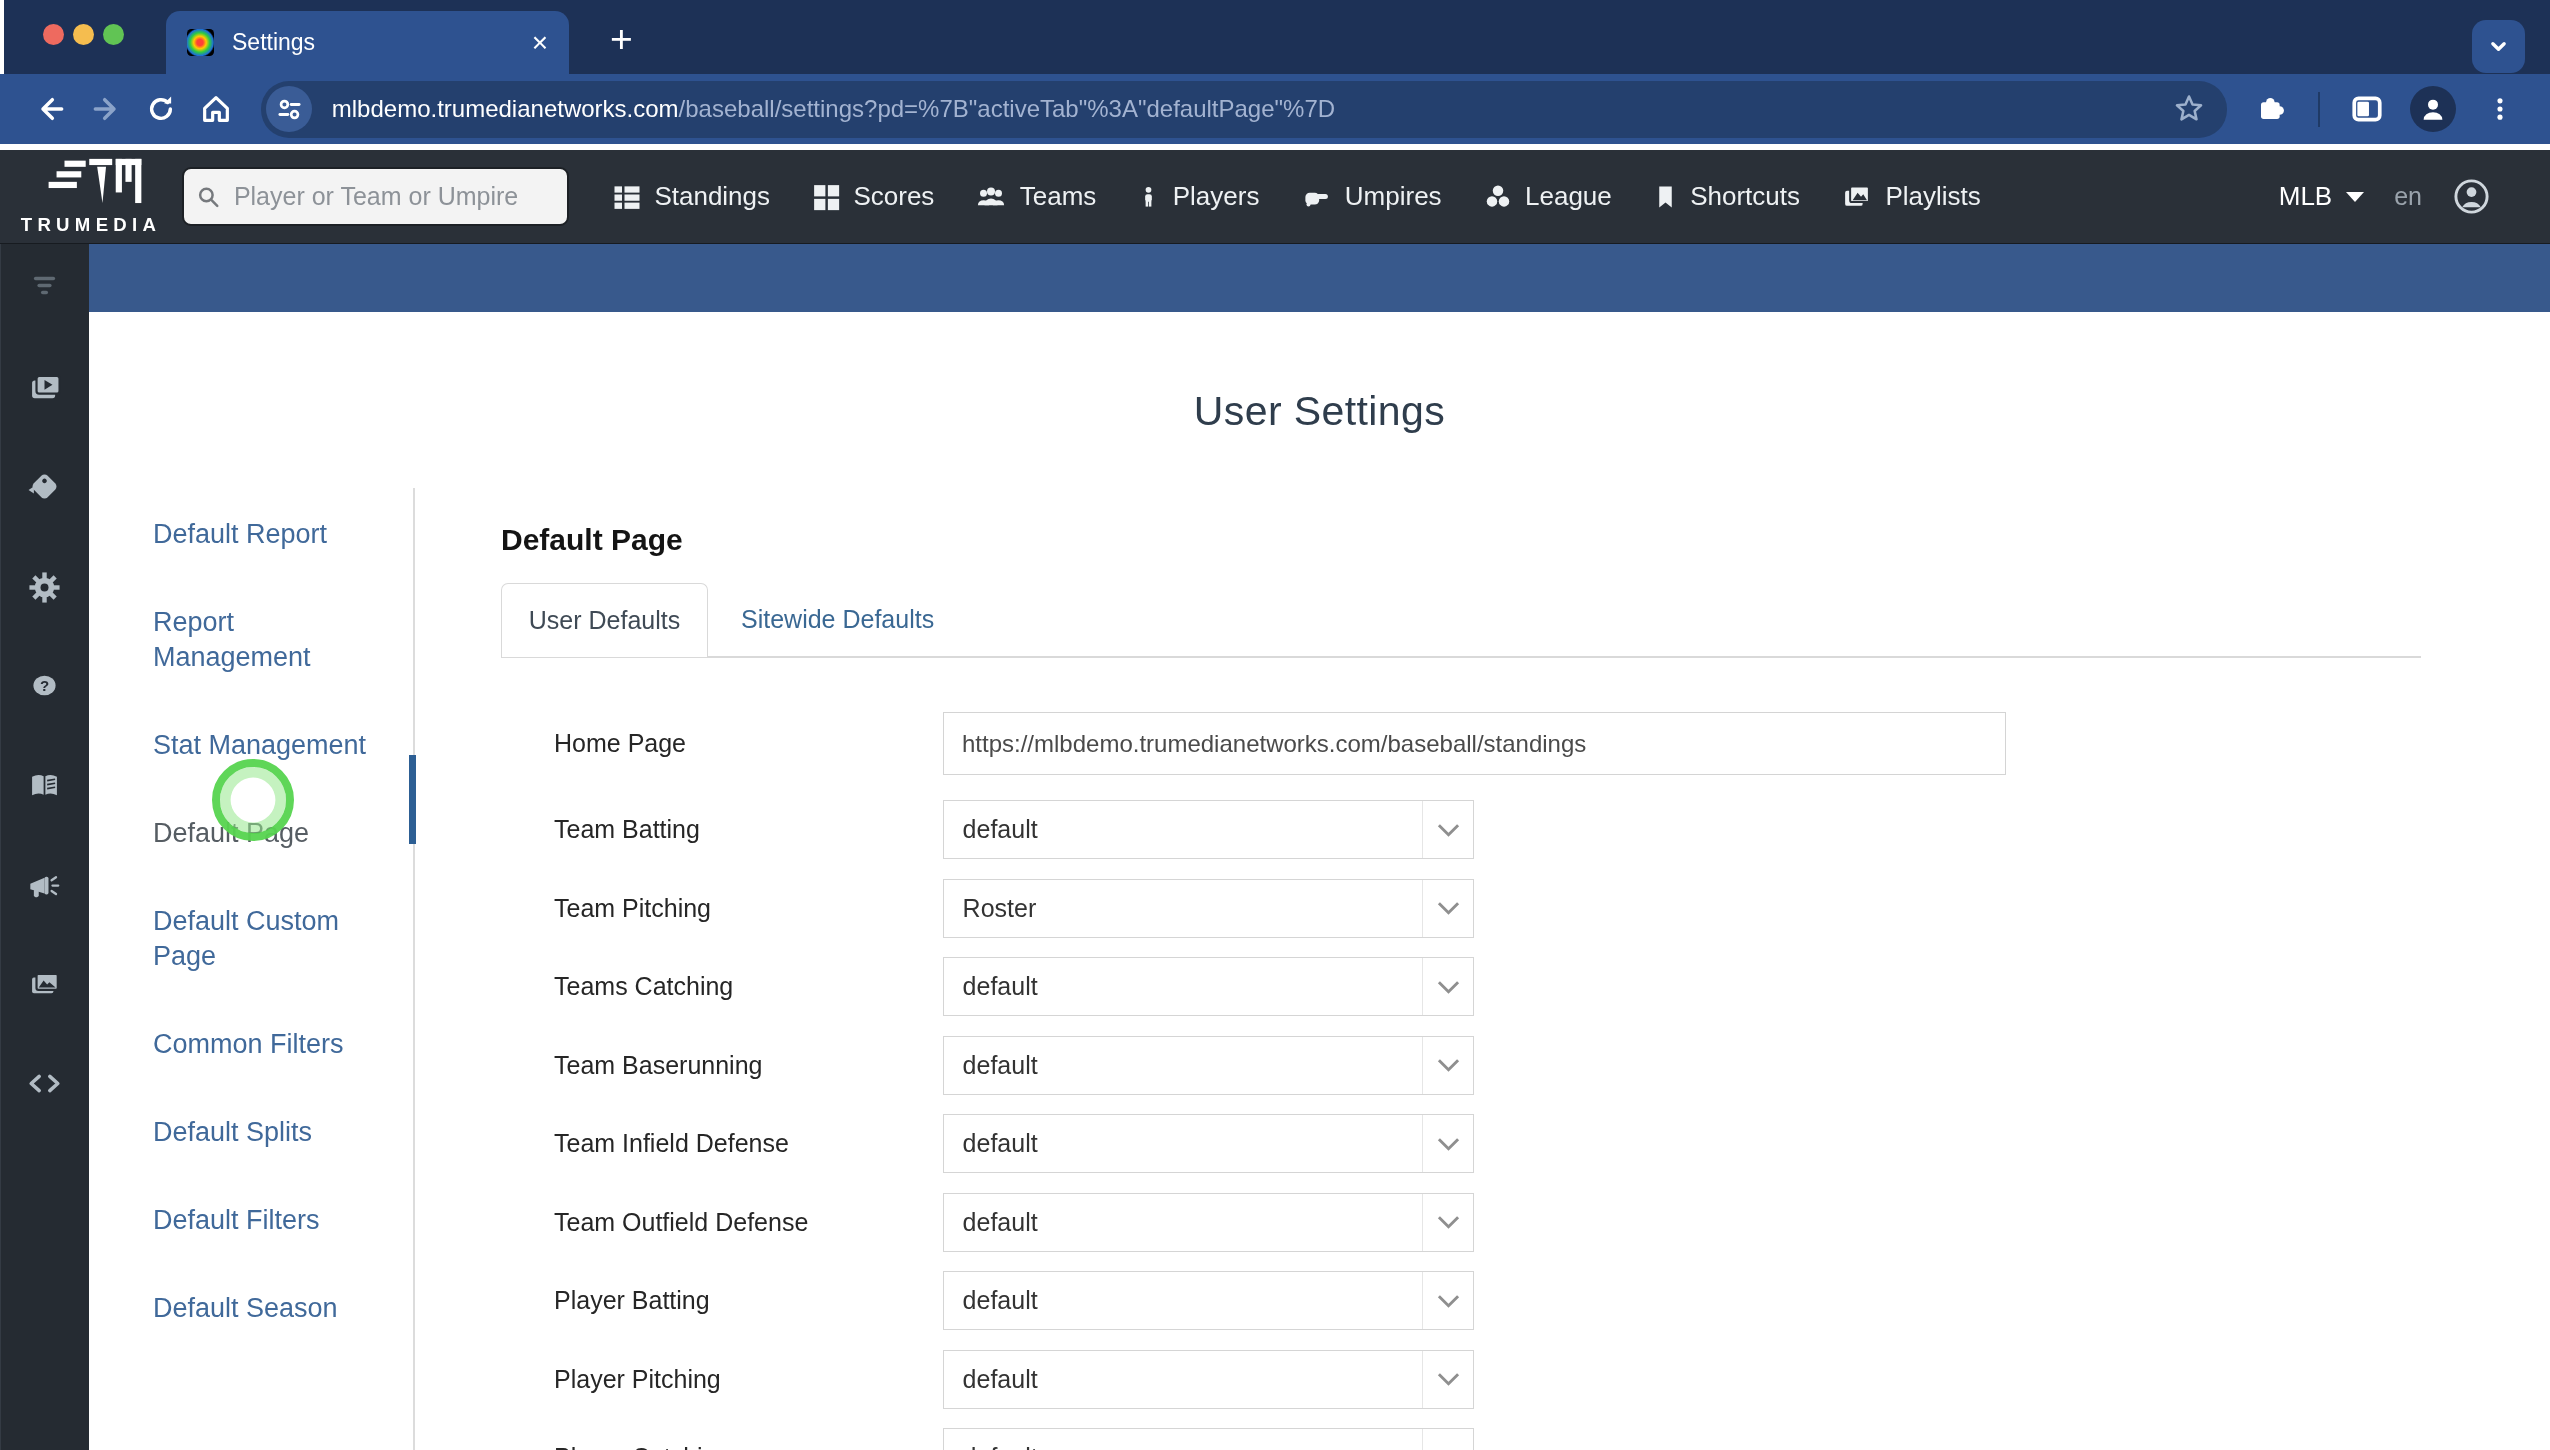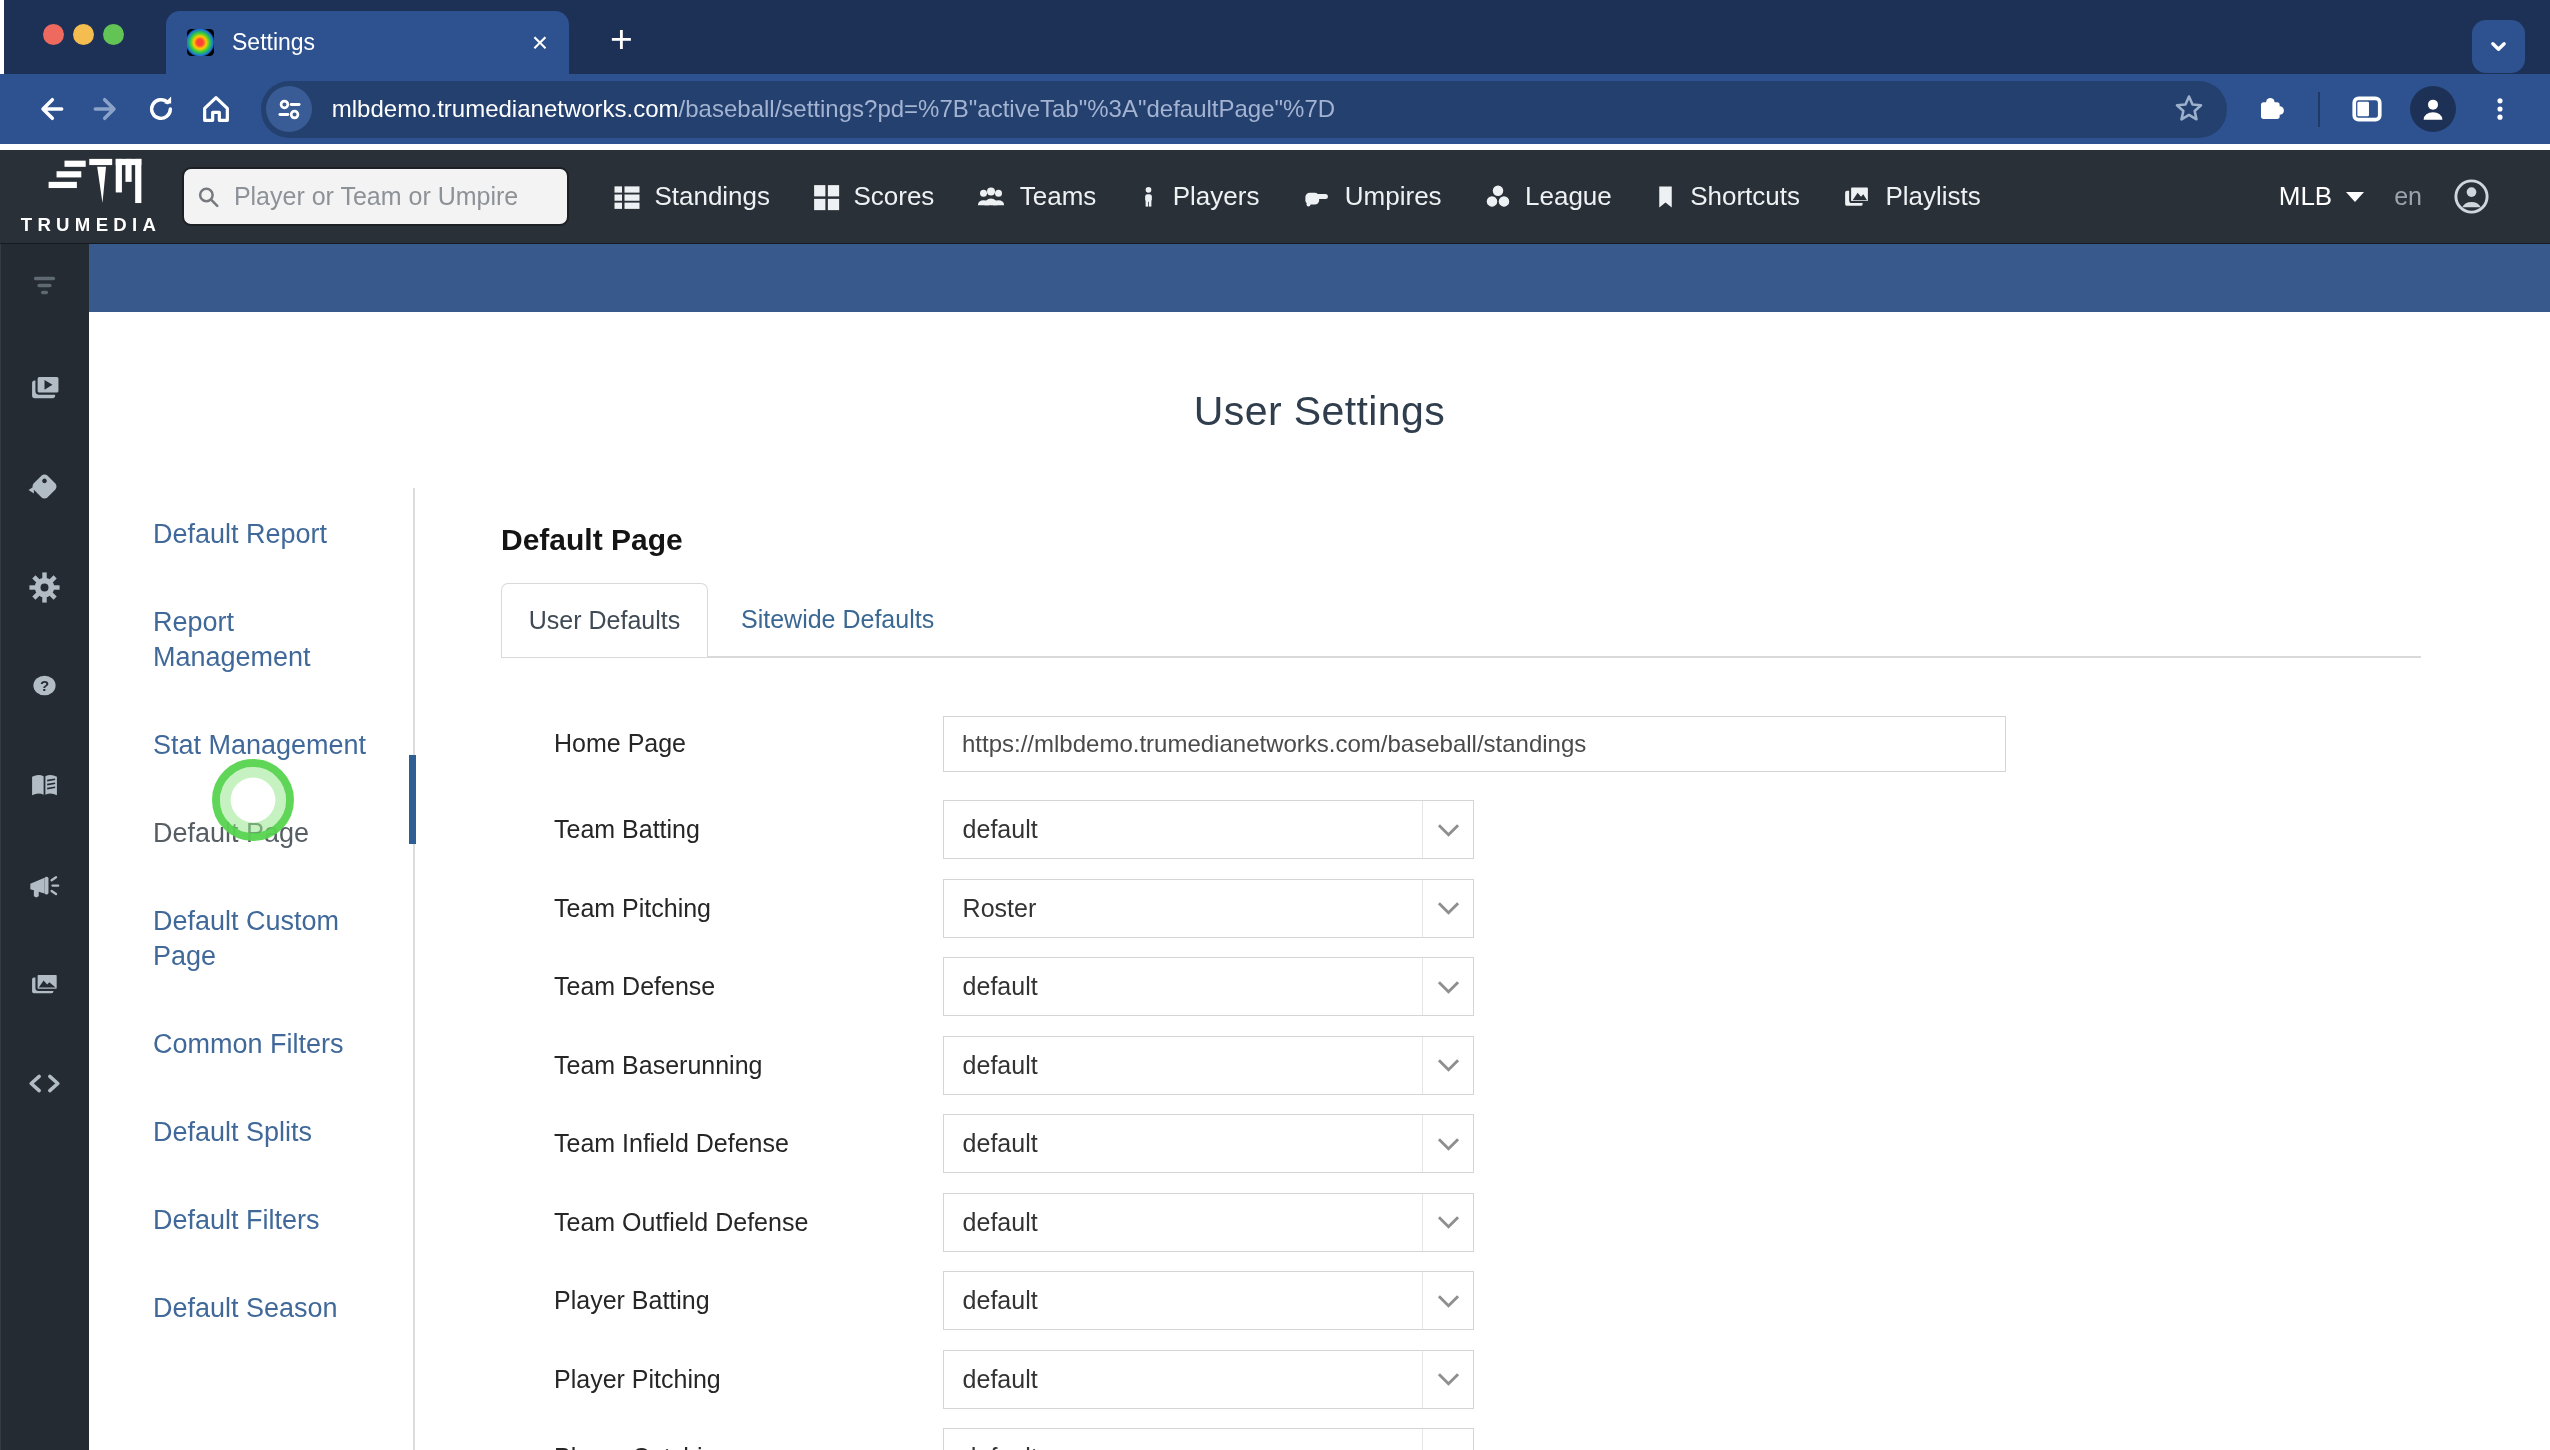--- a/index.html
+++ b/index.html
@@ -68,21 +68,21 @@
   #tab-active{position:absolute;left:412px;top:271px;width:207px;height:74px;background:#fff;
     border:1.8px solid #d9d9d9;border-bottom:none;border-radius:7px 7px 0 0;z-index:2;
     display:flex;align-items:center;justify-content:center;font-size:25px;color:#3f4a55;box-sizing:border-box;}
   #tab-inactive{position:absolute;left:652px;top:271px;height:73px;display:flex;align-items:center;
     font-size:25px;color:#3a6893;cursor:pointer;}
   #tabs-hr{position:absolute;left:412px;top:344px;width:1920px;height:1.8px;background:#d9d9d9;}
   #form{position:absolute;left:412px;top:402px;}
   .row{display:flex;align-items:center;height:59px;margin-bottom:19.5px;}
   .row.first{margin-bottom:27px;}
   .row .flabel{width:442px;padding-left:53px;box-sizing:border-box;font-size:25px;color:#262626;}
-  .tinput{width:1063px;height:56px;border:1.8px solid #d4d4d4;box-sizing:border-box;font-size:24px;
+  .tinput{width:1063px;height:63px;border:1.8px solid #d4d4d4;box-sizing:border-box;font-size:24px;
     color:#4a4a4a;padding:0 18px;font-family:"Liberation Sans",sans-serif;outline:none;}
   .select{width:531px;height:59px;border:1.8px solid #d5d5d5;box-sizing:border-box;background:#fff;
     display:flex;align-items:center;cursor:pointer;}
   .select .val{flex:1;padding-left:18.6px;font-size:25px;color:#333;}
   .select .chev{width:50px;align-self:stretch;border-left:1.8px solid #e6e6e6;display:flex;
     align-items:center;justify-content:center;}
 </style>
 </head>
 <body>
 
@@ -383,21 +383,21 @@
       <div class="select">
         <div class="val">Roster</div>
         <div class="chev">
             <svg width="23" height="14" viewBox="0 0 24 14">
               <path d="M2 2l10 10L22 2" fill="none" stroke="#8f8f8f" stroke-width="3"></path>
             </svg>
           </div>
       </div>
     </div>
     <div class="row">
-      <div class="flabel">Team Defense</div>
+      <div class="flabel">Teams Catching</div>
       <div class="select">
         <div class="val">default</div>
         <div class="chev">
             <svg width="23" height="14" viewBox="0 0 24 14">
               <path d="M2 2l10 10L22 2" fill="none" stroke="#8f8f8f" stroke-width="3"></path>
             </svg>
           </div>
       </div>
     </div>
     <div class="row">

